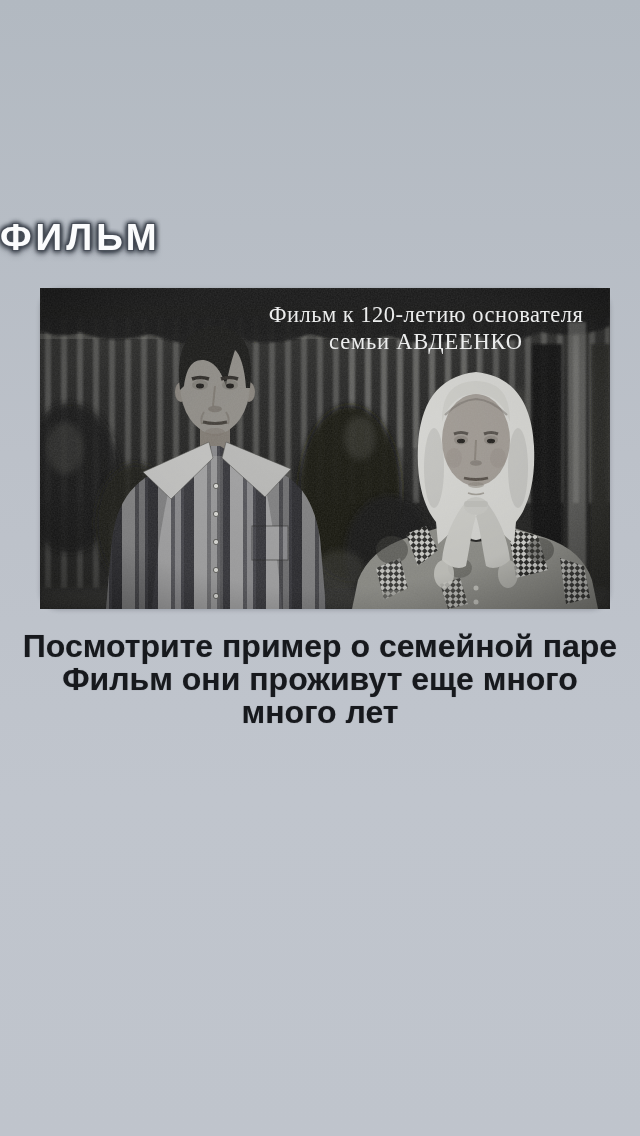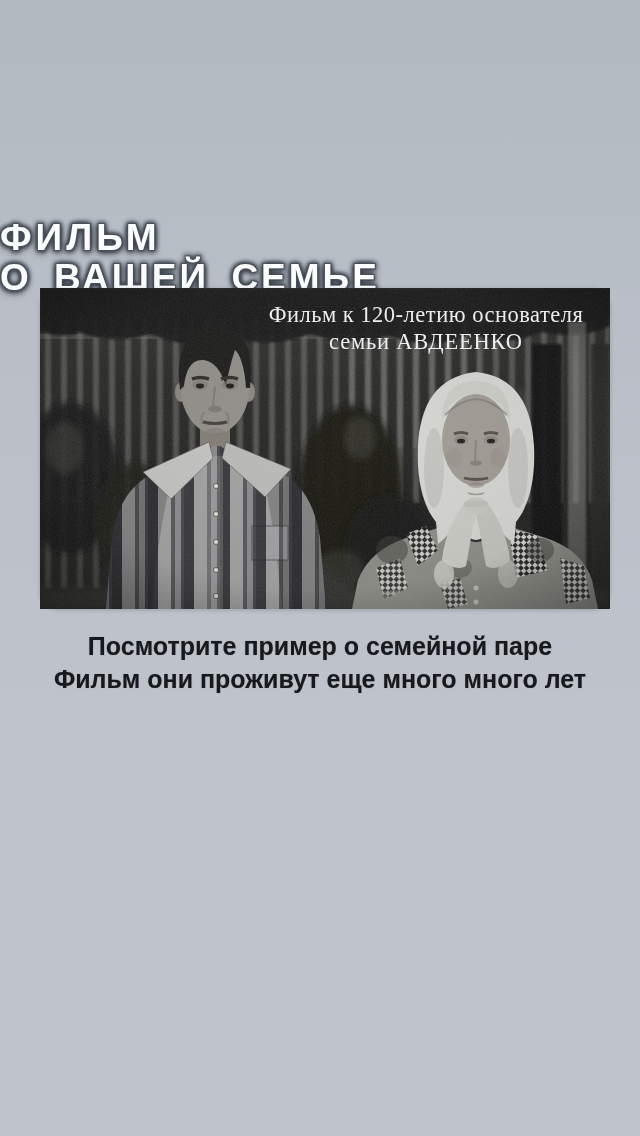--- a/index.html
+++ b/index.html
@@ -20,32 +20,31 @@
   }
   .photo{
     position:absolute;left:40px;top:288px;width:570px;height:321px;
     box-shadow:0 1px 4px rgba(40,45,55,.25);
     background:#222;
     border-radius:19px;
   }
   .photo svg{display:block;width:100%;height:100%;}
   .bodytext{
     position:absolute;top:630px;left:22px;right:22px;text-align:center;
-    font-weight:bold;font-size:25px;line-height:33px;color:#17191d;
+    font-weight:bold;font-size:32px;line-height:33px;color:#17191d;
     text-shadow:0 0 1px rgba(23,25,29,.35);
   }
 </style>
 </head>
 <body>
 
 <div class="page">
 
   <div class="title">
     <div class="l1">ФИЛЬМ</div>
-    <div class="l2">О ВАШЕЙ СЕМЬЕ</div>
   </div>
 
   <div class="photo" title="Black-and-white photo of an elderly couple standing before a rural picket fence and bushes: a man in a wide-collared striped shirt on the left and a woman in a light headscarf tied under her chin with a patterned patchwork dress on the right">
     <svg viewBox="0 0 570 321" preserveAspectRatio="none">
       <defs>
         <linearGradient id="bgG" x1="0" y1="0" x2="0" y2="1">
           <stop offset="0" stop-color="#343432"></stop>
           <stop offset="0.3" stop-color="#262625"></stop>
           <stop offset="0.7" stop-color="#1e1e1d"></stop>
           <stop offset="1" stop-color="#262624"></stop>

